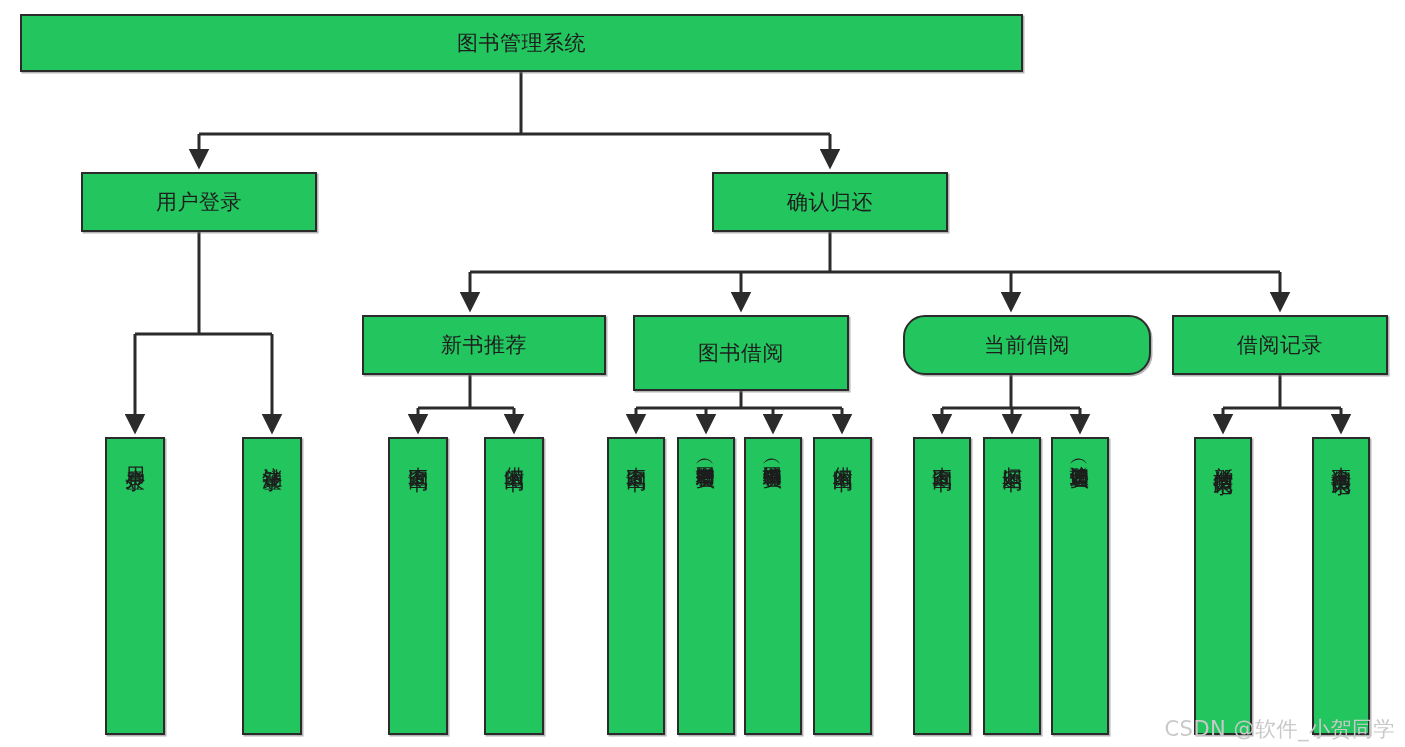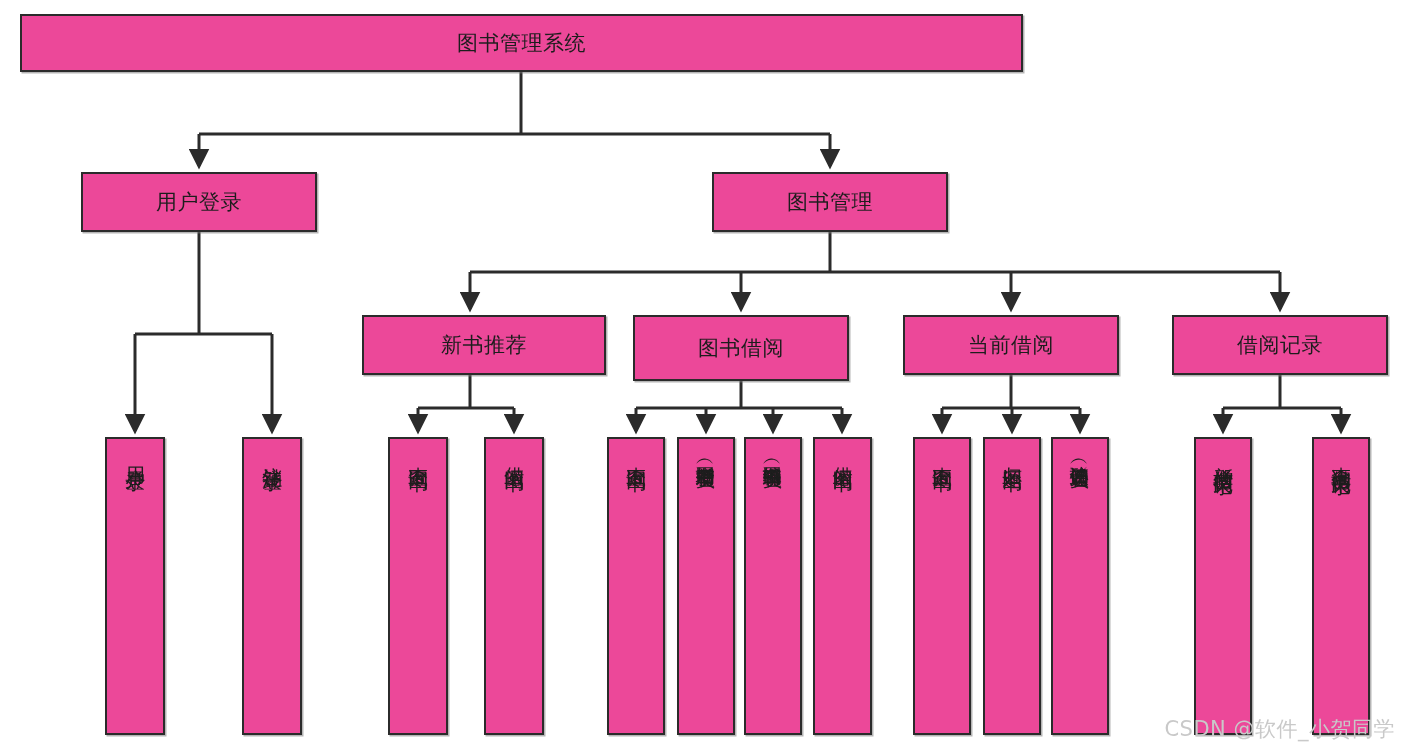--- a/index.html
+++ b/index.html
@@ -22,21 +22,21 @@
     position: absolute;
     left: 0;
     top: 0;
     width: 1405px;
     height: 747px;
     pointer-events: none;
   }
   .node {
     position: absolute;
     box-sizing: border-box;
-    background: #ec4899;
+    background: #22c55e;
     border: 2px solid #2b2b2b;
     box-shadow: 1.5px 1.5px 0 rgba(120,120,120,0.55);
     display: flex;
     align-items: center;
     justify-content: center;
     color: #1d1d1d;
   }
   .node-label {
     font-size: 21px;
     line-height: 1.15;
@@ -129,32 +129,32 @@
 
   <div class="node" style="left:20px; top:14px; width:1003px; height:58px;">
     <span class="node-label">图书管理系统</span>
   </div>
 
   <div class="node" style="left:81px; top:172px; width:236px; height:60px;">
     <span class="node-label">用户登录</span>
   </div>
 
   <div class="node" style="left:712px; top:172px; width:236px; height:60px;">
-    <span class="node-label">图书管理</span>
+    <span class="node-label">确认归还</span>
   </div>
 
   <div class="node" style="left:362px; top:315px; width:244px; height:60px;">
     <span class="node-label">新书推荐</span>
   </div>
 
-  <div class="node" style="left:633px; top:315px; width:216px; height:66px;">
+  <div class="node" style="left:633px; top:315px; width:216px; height:76px;">
     <span class="node-label">图书借阅</span>
   </div>
 
-  <div class="node" style="left:903px; top:315px; width:216px; height:60px;">
+  <div class="node" style="left:903px; top:315px; width:248px; height:60px;border-radius:22px;">
     <span class="node-label">当前借阅</span>
   </div>
 
   <div class="node" style="left:1172px; top:315px; width:216px; height:60px;">
     <span class="node-label">借阅记录</span>
   </div>
 
   <div class="node leaf" style="left:105px; top:437px; width:60px; height:298px;">
     <span class="node-label">用户登录</span>
   </div>

